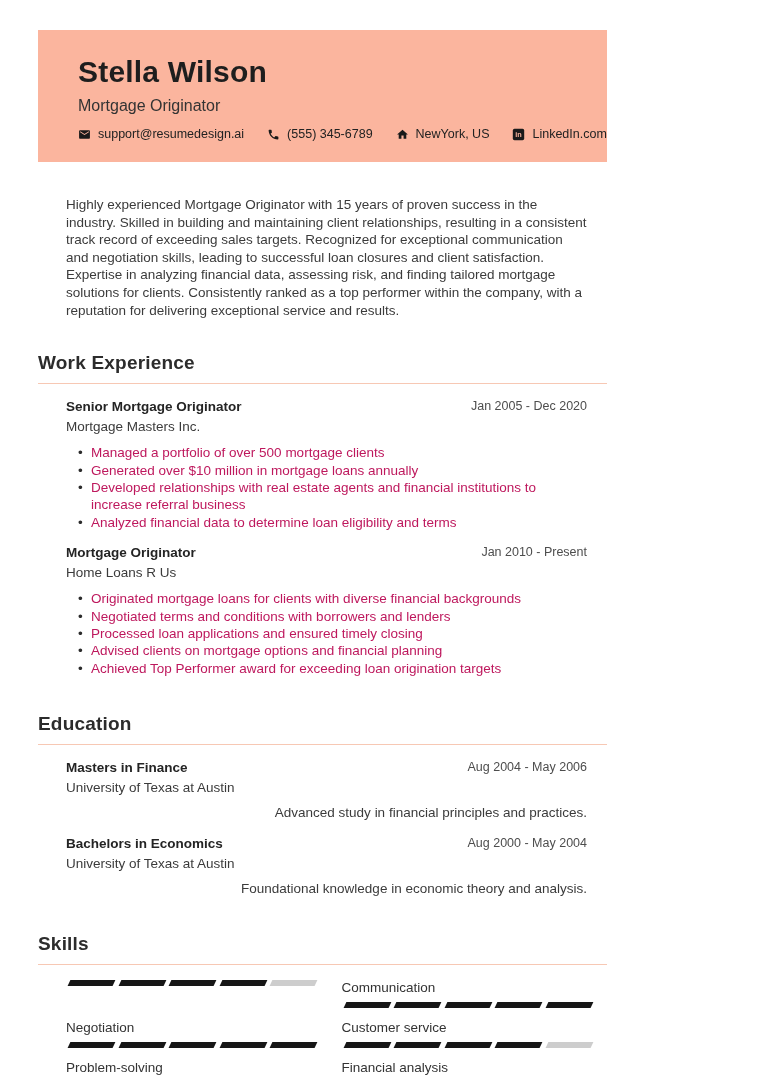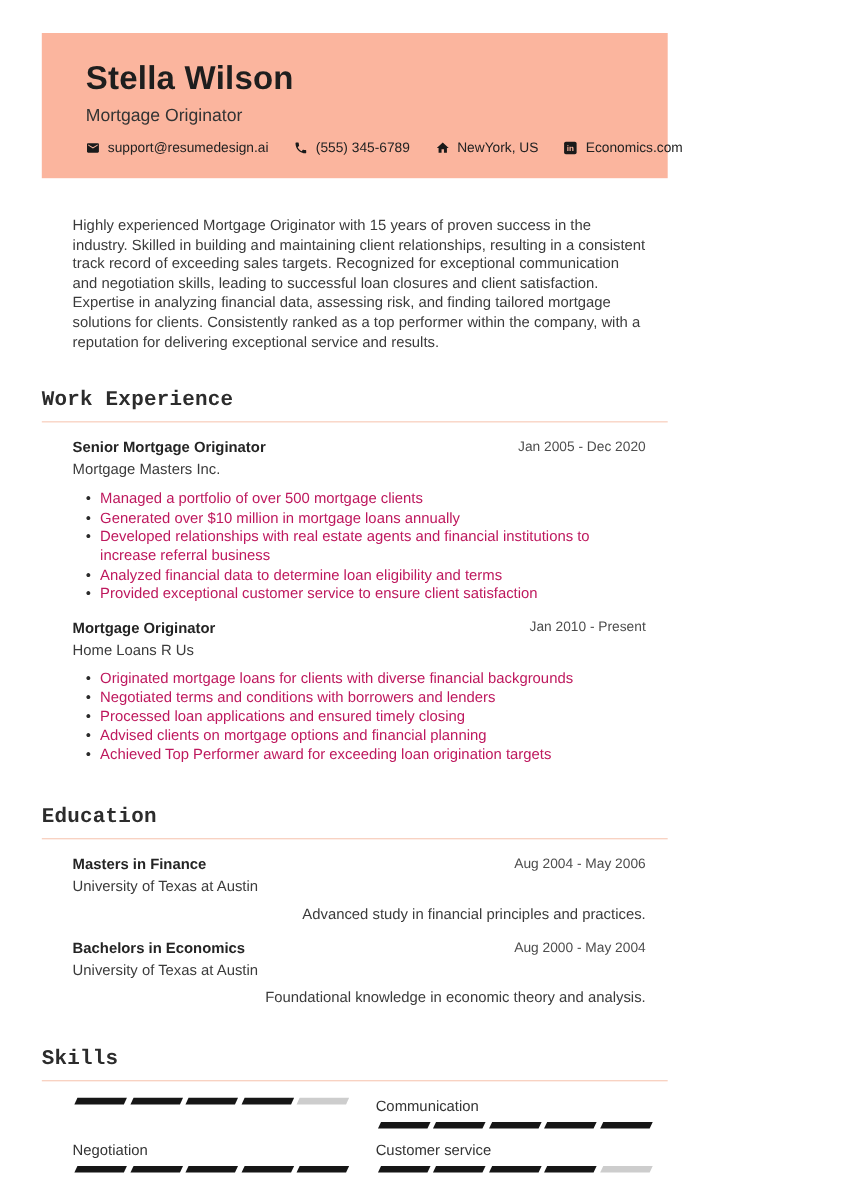--- a/index.html
+++ b/index.html
@@ -34,21 +34,21 @@
   
   .summary{margin:34px 56px 0 66px;font-size:13.5px;line-height:17.6px;color:#3b3b3b;}
 
   
   .section{margin:0 38px;}
   .section-work{margin-top:33px;}
   .section-education{margin-top:36px;}
   .section-skills{margin-top:36px;}
   .section-heading{
     font-size:19px;font-weight:700;color:#2c2c2c;
-    padding-bottom:9px;border-bottom:1px solid var(--divider);letter-spacing:.2px;font-family:Liberation Mono, monospace;
+    padding-bottom:9px;border-bottom:1px solid var(--divider);letter-spacing:.2px;
   }
   .entries{margin-top:14px;}
 
   
   .entry{margin:0 20px 13px 28px;}
   .entry-head{display:flex;justify-content:space-between;align-items:flex-start;}
   .entry-title{font-size:13.5px;font-weight:700;color:#242424;line-height:17px;}
   .entry-dates{font-size:12.5px;color:var(--text-date);white-space:nowrap;line-height:16px;}
   .entry-company{font-size:13.5px;color:#3b3b3b;margin-top:3px;line-height:17px;}
   .bullets{margin:9px 0 0;padding:0 0 0 12px;list-style:none;}
@@ -96,21 +96,21 @@
         <svg class="cicon" viewBox="0 0 24 24" aria-hidden="true">
           <path d="M10 20v-6h4v6h5v-8h3L12 3 2 12h3v8z"></path>
         </svg>
         <span>NewYork, US</span>
       </div>
       <div class="contact-item">
         <svg class="cicon" viewBox="0 0 24 24" aria-hidden="true">
           <rect x="1.5" y="1.5" width="21" height="21" rx="3"></rect>
           <text x="12" y="17.5" text-anchor="middle" font-size="13.5" font-weight="bold" fill="#FBB59E" font-family="Liberation Sans, sans-serif">in</text>
         </svg>
-        <span>Economics.com</span>
+        <span>LinkedIn.com</span>
       </div>
     </div>
   </div>
 
   <p class="summary">Highly experienced Mortgage Originator with 15 years of proven success in the industry. Skilled in building and maintaining client relationships, resulting in a consistent track record of exceeding sales targets. Recognized for exceptional communication and negotiation skills, leading to successful loan closures and client satisfaction. Expertise in analyzing financial data, assessing risk, and finding tailored mortgage solutions for clients. Consistently ranked as a top performer within the company, with a reputation for delivering exceptional service and results.</p>
 
   <div class="section section-work">
     <div class="section-heading">Work Experience</div>
     <div class="entries">
 
@@ -118,21 +118,20 @@
         <div class="entry-head">
           <div class="entry-title">Senior Mortgage Originator</div>
           <div class="entry-dates">Jan 2005 - Dec 2020</div>
         </div>
         <div class="entry-company">Mortgage Masters Inc.</div>
         <ul class="bullets">
           <li>Managed a portfolio of over 500 mortgage clients</li>
           <li>Generated over $10 million in mortgage loans annually</li>
           <li>Developed relationships with real estate agents and financial institutions to increase referral business</li>
           <li>Analyzed financial data to determine loan eligibility and terms</li>
-          <li>Provided exceptional customer service to ensure client satisfaction</li>
         </ul>
       </div>
 
       <div class="entry">
         <div class="entry-head">
           <div class="entry-title">Mortgage Originator</div>
           <div class="entry-dates">Jan 2010 - Present</div>
         </div>
         <div class="entry-company">Home Loans R Us</div>
         <ul class="bullets">

